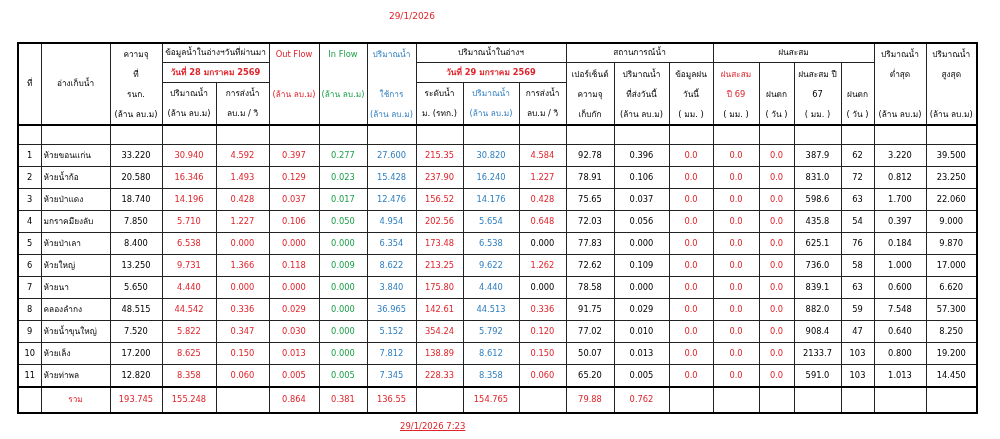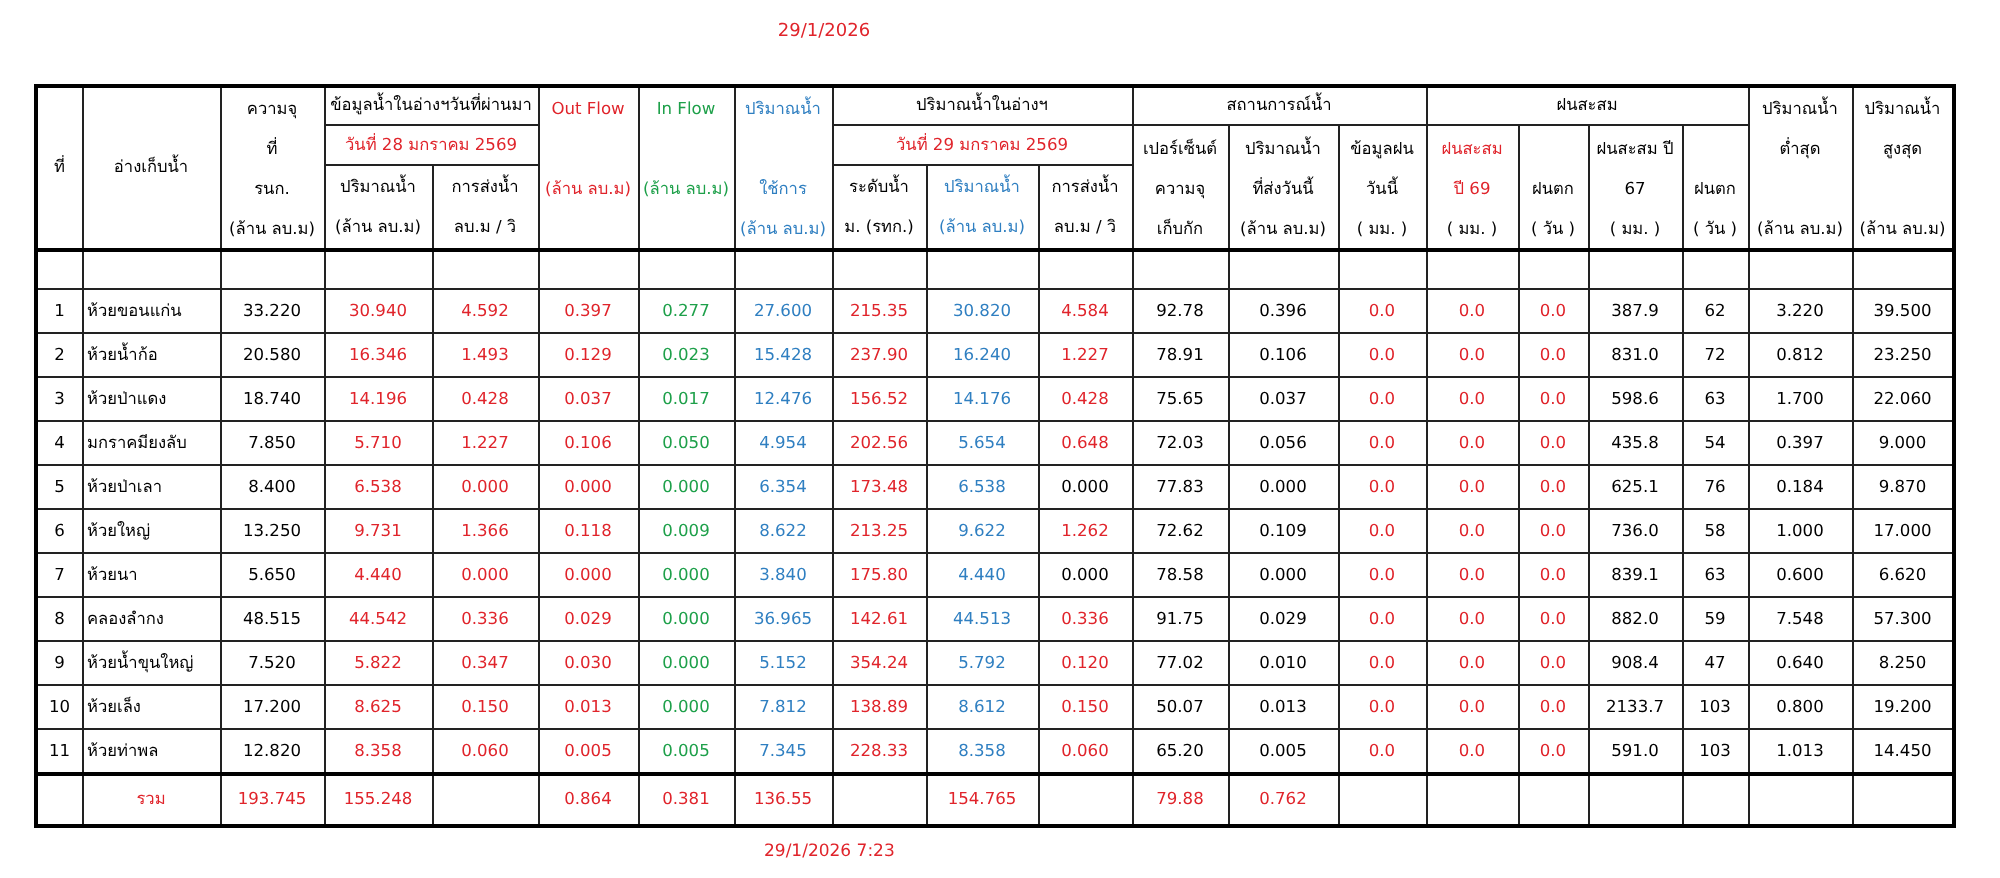--- a/index.html
+++ b/index.html
@@ -1,33 +1,33 @@
 <!DOCTYPE html>
 <html><head>
 <meta charset="utf-8">
 <style>
   html, body { margin: 0; padding: 0; background: #ffffff; }
   body { width: 1000px; height: 439px; position: relative; overflow: hidden;
          font-family: "DejaVu Sans", sans-serif; color: #000; }
   .date-top { position: absolute; left: 0; width: 824px; top: 11px; text-align: center;
               font-size: 9px; color: #e0242b; }
-  .date-bottom { position: absolute; left: 382px; top: 421px; font-size: 8.5px; color: #e0242b; }
+  .date-bottom { position: absolute; left: 400px; top: 421px; font-size: 8.5px; color: #e0242b; text-decoration: underline; }
   table.grid { position: absolute; left: 17px; top: 42px; border-collapse: collapse;
                table-layout: fixed; border: 2px solid #000; }
   table.grid td { border: 1px solid #222; padding: 0; text-align: center; vertical-align: middle;
                   font-size: 8.3px; overflow: hidden; white-space: nowrap; line-height: 1.1; }
   .hdr td { height: 18px; }
   tr.blank td { height: 18px; border-top: 2px solid #000; }
   tr.data td { height: 21px; }
   tr.total td { height: 24px; border-top: 2px solid #000; }
   .name { text-align: left !important; padding-left: 2px !important; }
   .red { color: #e0242b; }
   .green { color: #1ea04a; }
   .blue { color: #2f7fc1; }
-  .hred { color: #e0242b; font-weight: normal; margin-top: 40px; }
+  .hred { color: #e0242b; font-weight: bold; margin-top: 40px; }
   .stack div { height: 20px; line-height: 20px; }
 </style>
 </head>
 <body>
 
 <div class="date-top">29/1/2026</div>
 
 <table class="grid">
   <colgroup>
     <col style="width:23px">

